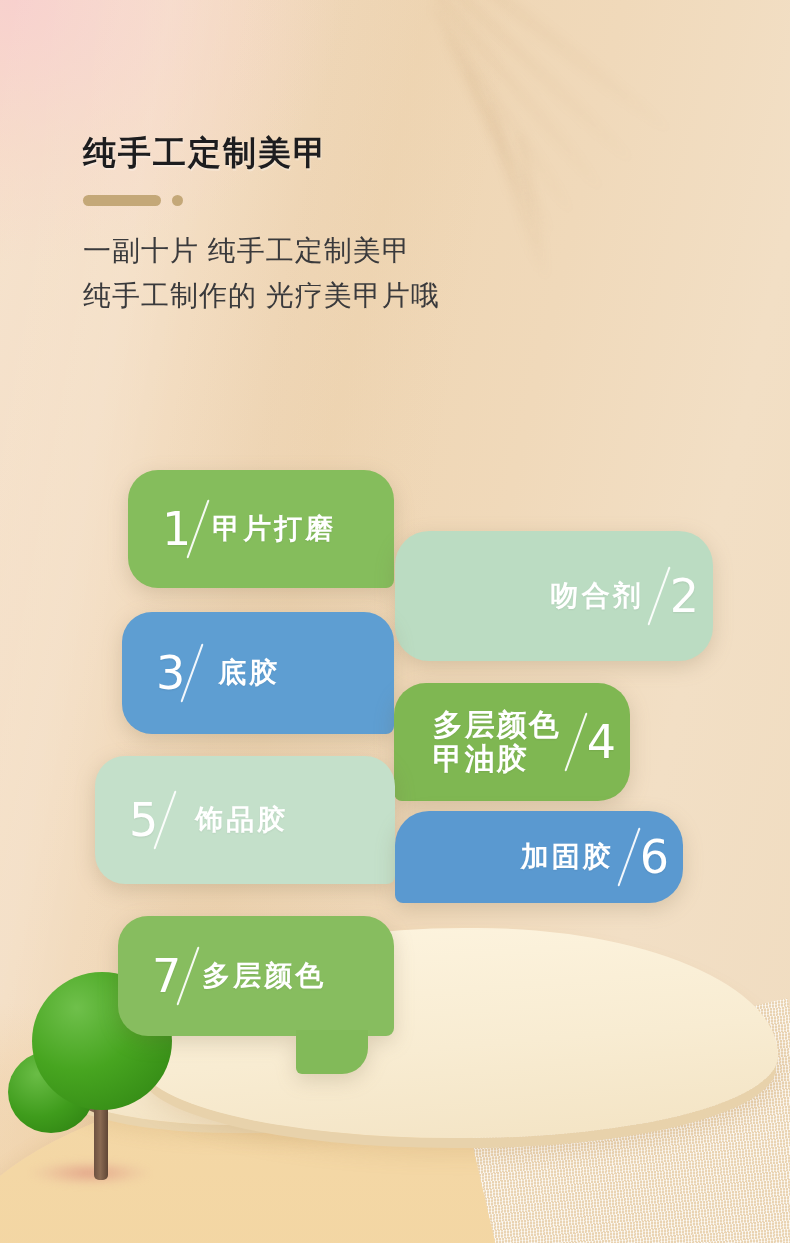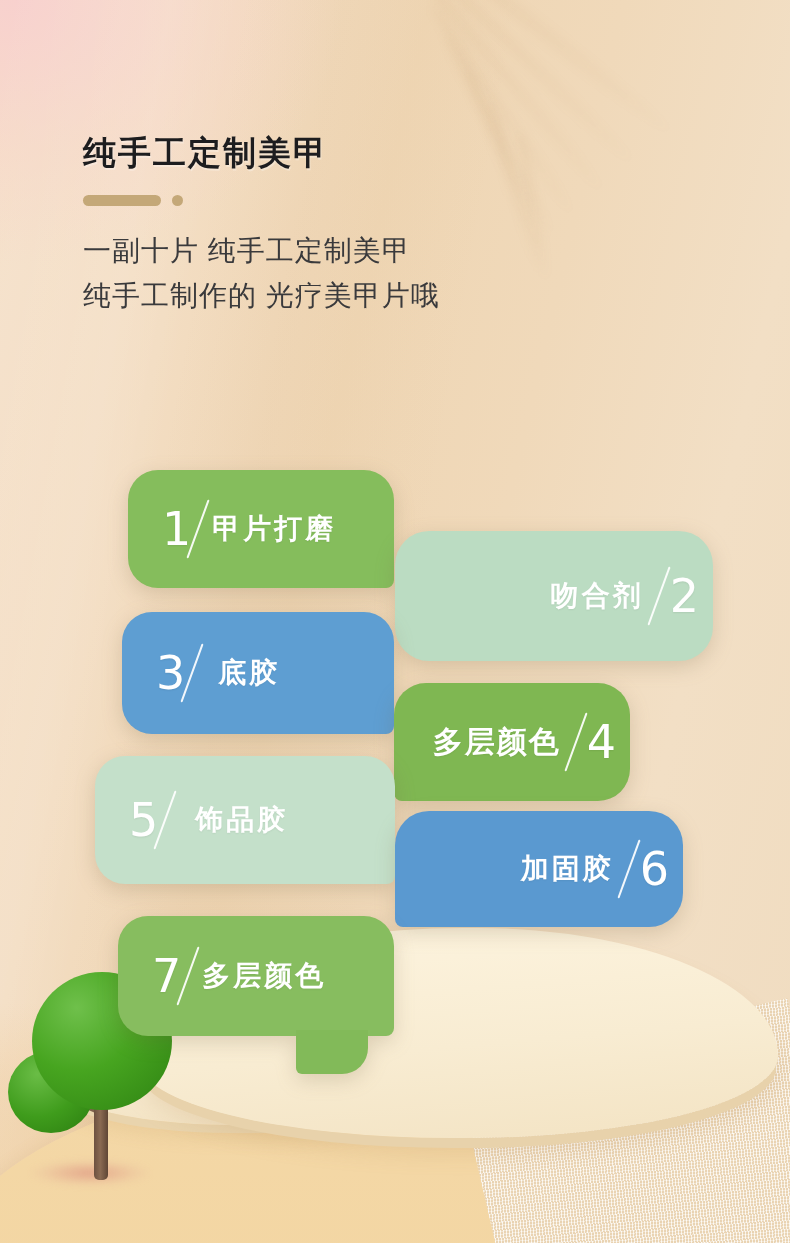--- a/index.html
+++ b/index.html
@@ -130,21 +130,21 @@
   
   .card.right .inner{justify-content:flex-end;padding-right:14px;}
   .card.right .slash{margin:0 10px 0 14px;}
 
   
   #card1{left:128px;top:470px;width:266px;height:118px;background:#85bd5c;border-radius:30px 30px 8px 30px;}
   #card2{left:395px;top:531px;width:318px;height:130px;background:#bbdcc2;border-radius:34px;}
   #card3{left:122px;top:612px;width:272px;height:122px;background:#5e9ed2;border-radius:30px 30px 8px 30px;}
   #card4{left:394px;top:683px;width:236px;height:118px;background:#7fb752;border-radius:32px 32px 32px 8px;}
   #card5{left:95px;top:756px;width:300px;height:128px;background:#c4e0ca;border-radius:30px 30px 8px 30px;}
-  #card6{left:395px;top:811px;width:288px;height:116px;background:#5a99d0;border-radius:34px 34px 34px 8px;}
+  #card6{left:395px;top:811px;width:288px;height:92px;background:#5a99d0;border-radius:34px 34px 34px 8px;}
   #card7{left:118px;top:916px;width:276px;height:120px;background:#87bd5f;border-radius:30px 30px 8px 30px;}
 
   
   #card7:after{
     content:"";position:absolute;left:178px;bottom:-38px;width:72px;height:44px;
     background:#82ba59;border-radius:0 0 26px 6px;
   }
 </style>
 </head>
 <body>
@@ -215,20 +215,21 @@
         <span class="num">3</span>
         <span class="slash"></span>
         <span class="label" style="margin-left:12px;">底胶</span>
       </div>
     </div>
 
     <div class="card right" id="card4">
       <div class="inner">
         <span class="label two-line">
           <span style="display:block;">多层颜色</span>
+          <span style="display:block;">甲油胶</span>
         </span>
         <span class="slash"></span>
         <span class="num">4</span>
       </div>
     </div>
 
     <div class="card left" id="card5">
       <div class="inner">
         <span class="num">5</span>
         <span class="slash"></span>

